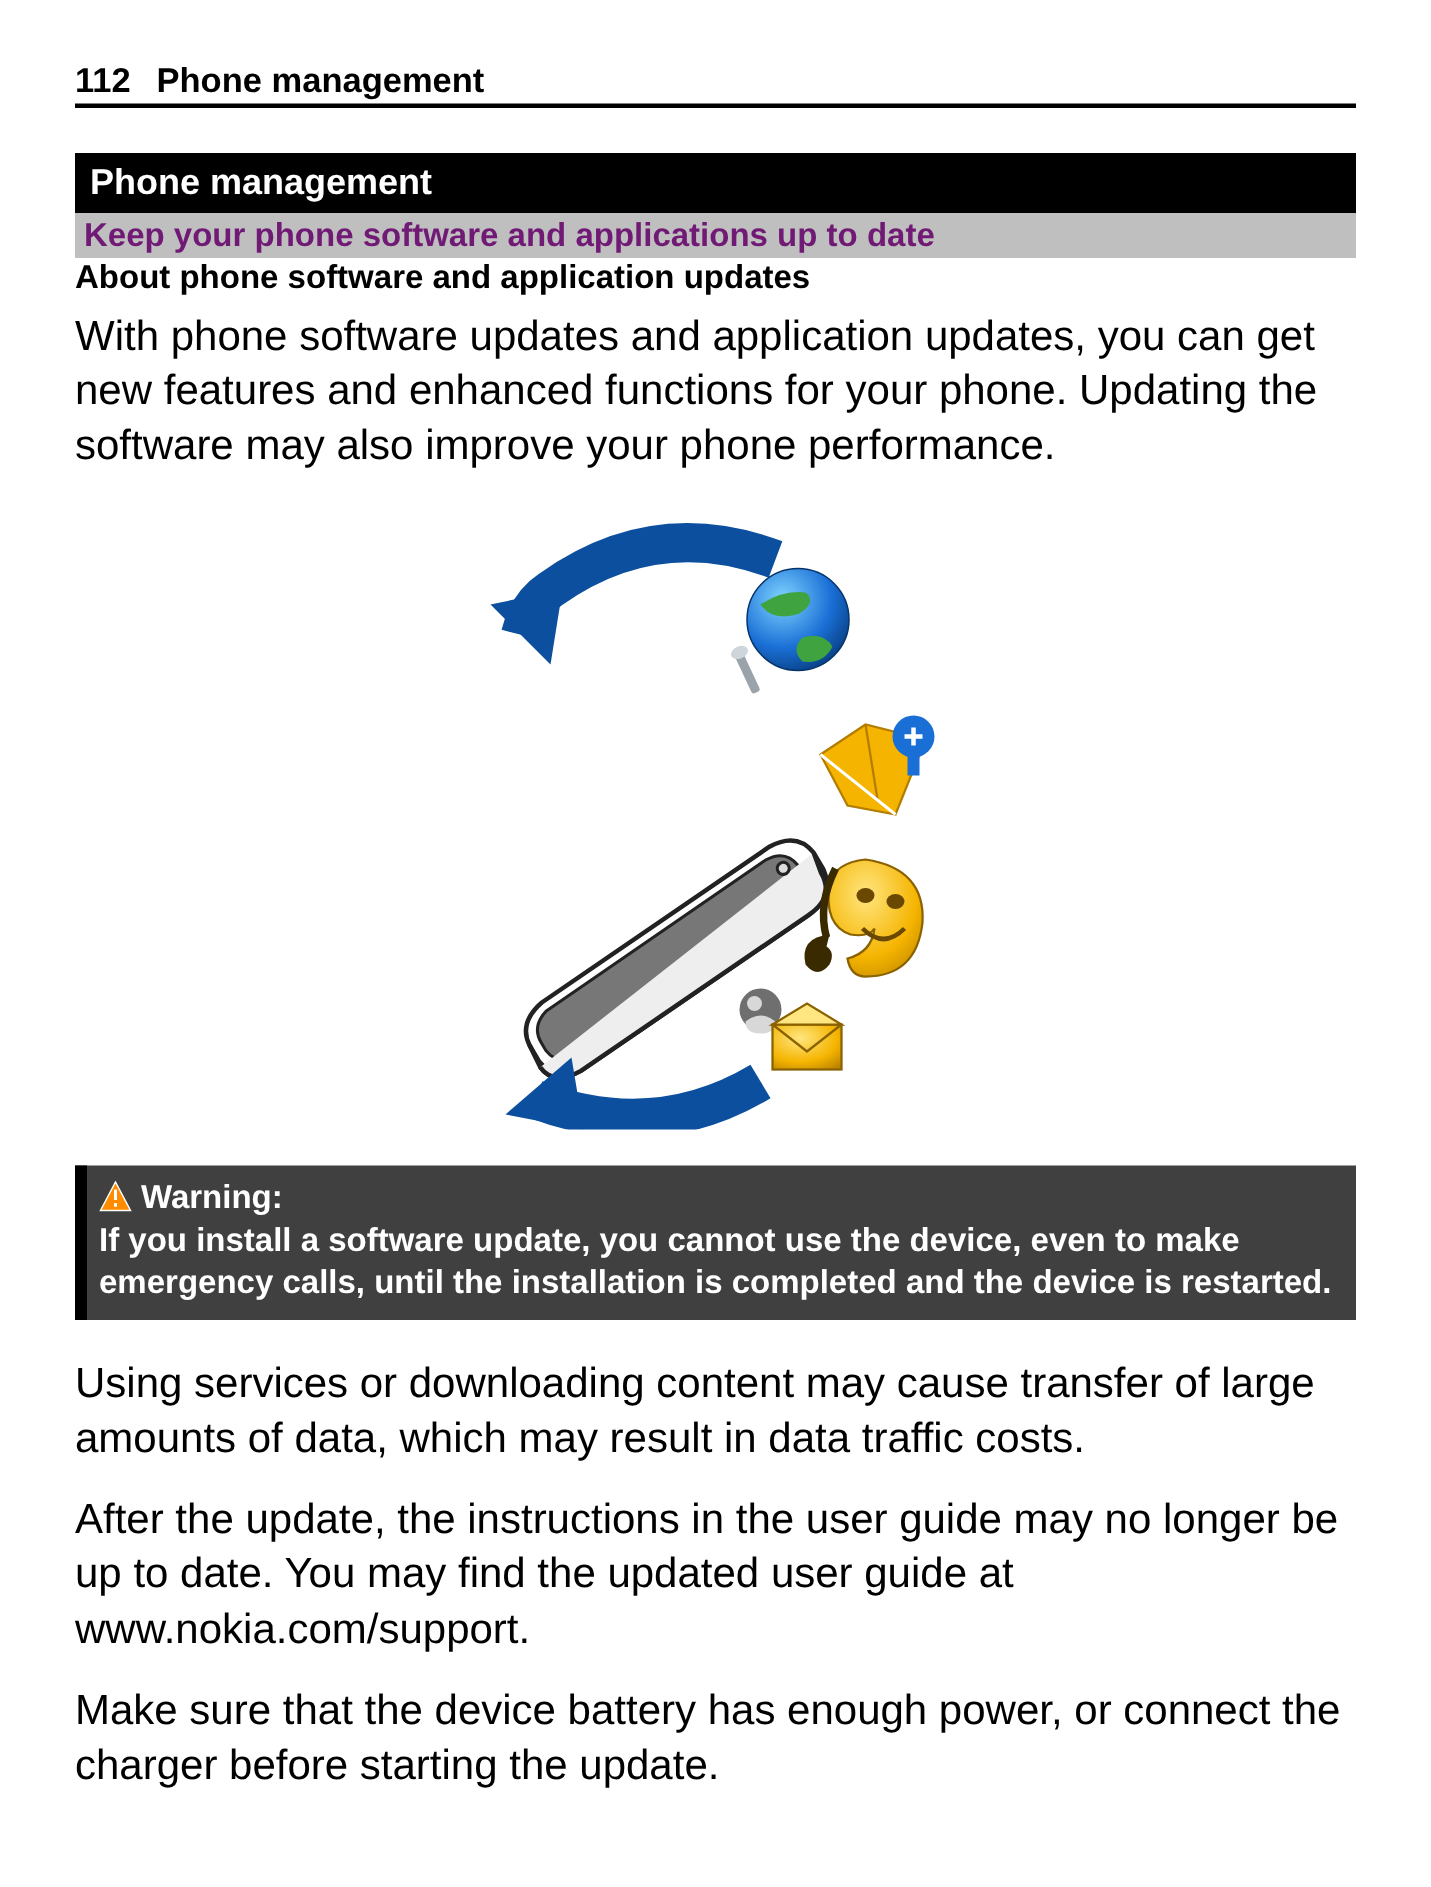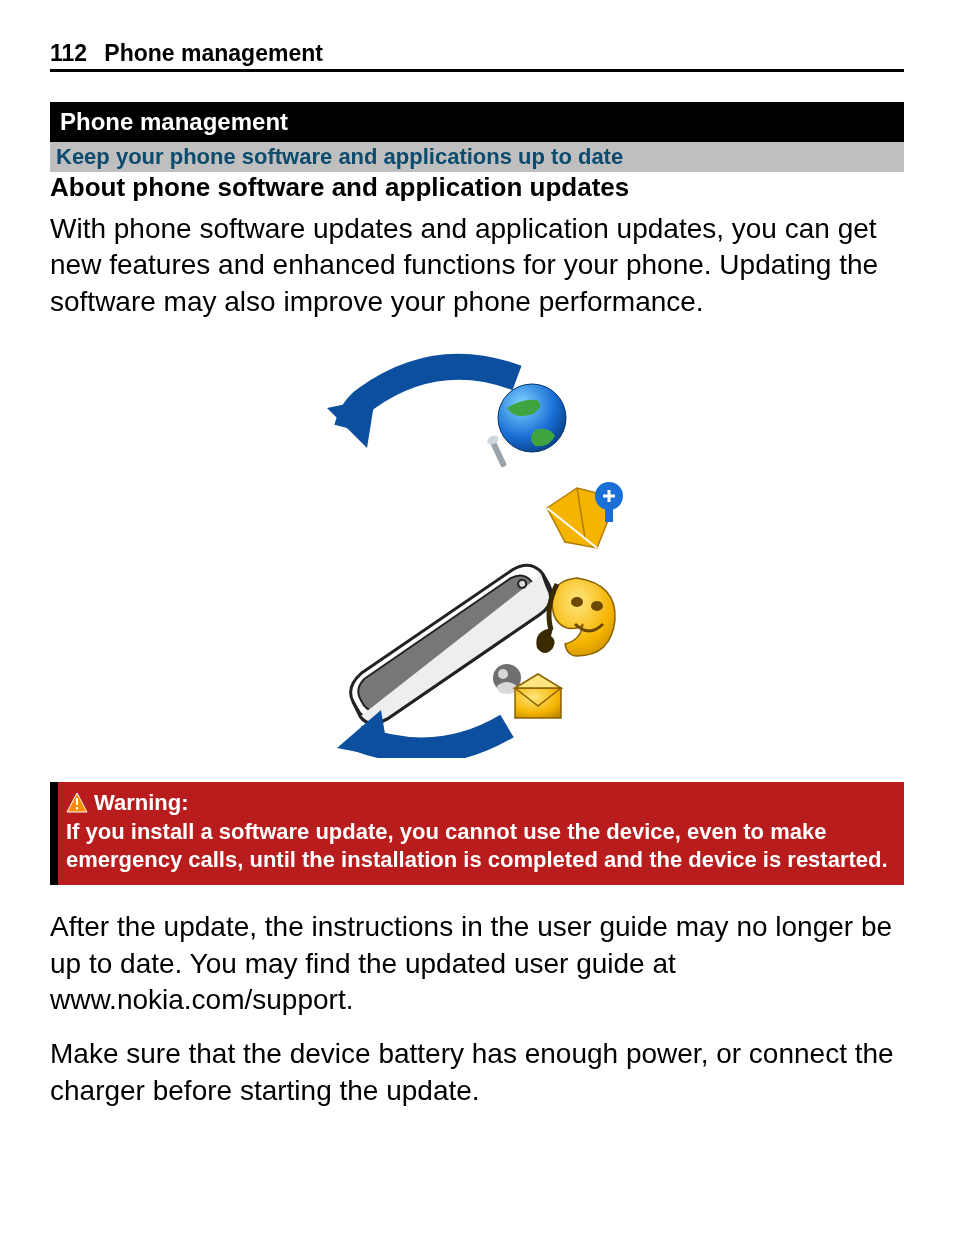--- a/index.html
+++ b/index.html
@@ -28,43 +28,43 @@
   .section-title-bar {
     background: #000000;
     color: #ffffff;
     font-size: 24px;
     font-weight: bold;
     padding: 6px 10px;
     margin-bottom: 0;
   }
   .sub-title-bar {
     background: #bfbfbf;
-    color: #0c4a6e;
+    color: #701a75;
     font-size: 22px;
     font-weight: bold;
     padding: 2px 6px;
   }
   .sub-sub-title {
-    font-size: 26px;
+    font-size: 22px;
     font-weight: bold;
     padding: 0 6px 4px 0;
   }
   .body-text {
     font-size: 28px;
     line-height: 1.3;
     margin: 4px 0 18px 0;
   }
   .illustration-wrap {
     width: 100%;
     display: flex;
     justify-content: center;
     margin: 10px 0 24px 0;
   }
   .warning-box {
-    background: #b91c1c;
+    background: #404040;
     color: #ffffff;
     border-left: 8px solid #000;
     padding: 8px 10px 12px 8px;
     margin: 6px 0 24px 0;
   }
   .warning-head {
     display: flex;
     align-items: center;
     gap: 6px;
     font-size: 22px;
@@ -174,18 +174,19 @@
           <polygon points="11,1 21,20 1,20" fill="#ff8c00" stroke="#ffffff" stroke-width="1"></polygon>
           <rect x="10" y="6" width="2" height="7" fill="#ffffff"></rect>
           <rect x="10" y="15" width="2" height="2.5" fill="#ffffff"></rect>
         </svg>
       </span>
       <span>Warning:</span>
     </div>
     <div class="warning-text">If you install a software update, you cannot use the device, even to make emergency calls, until the installation is completed and the device is restarted.</div>
   </div>
 
+  <div class="body-text">Using services or downloading content may cause transfer of large amounts of data, which may result in data traffic costs.</div>
 
   <div class="body-text">After the update, the instructions in the user guide may no longer be up to date. You may find the updated user guide at www.nokia.com/support.</div>
 
   <div class="body-text">Make sure that the device battery has enough power, or connect the charger before starting the update.</div>
 
 </div>
 
 </body></html>

